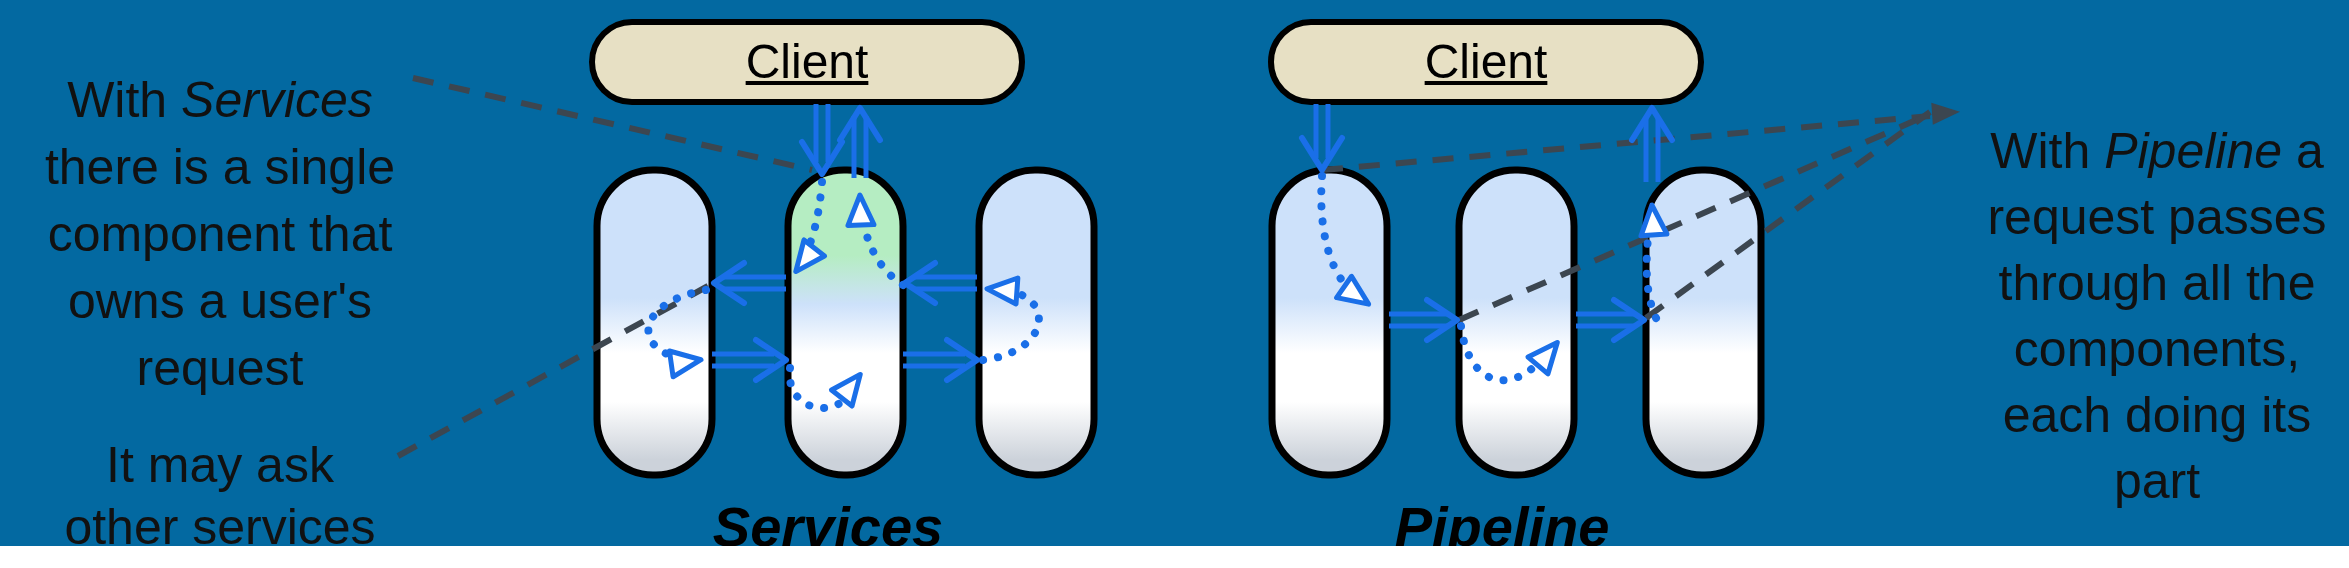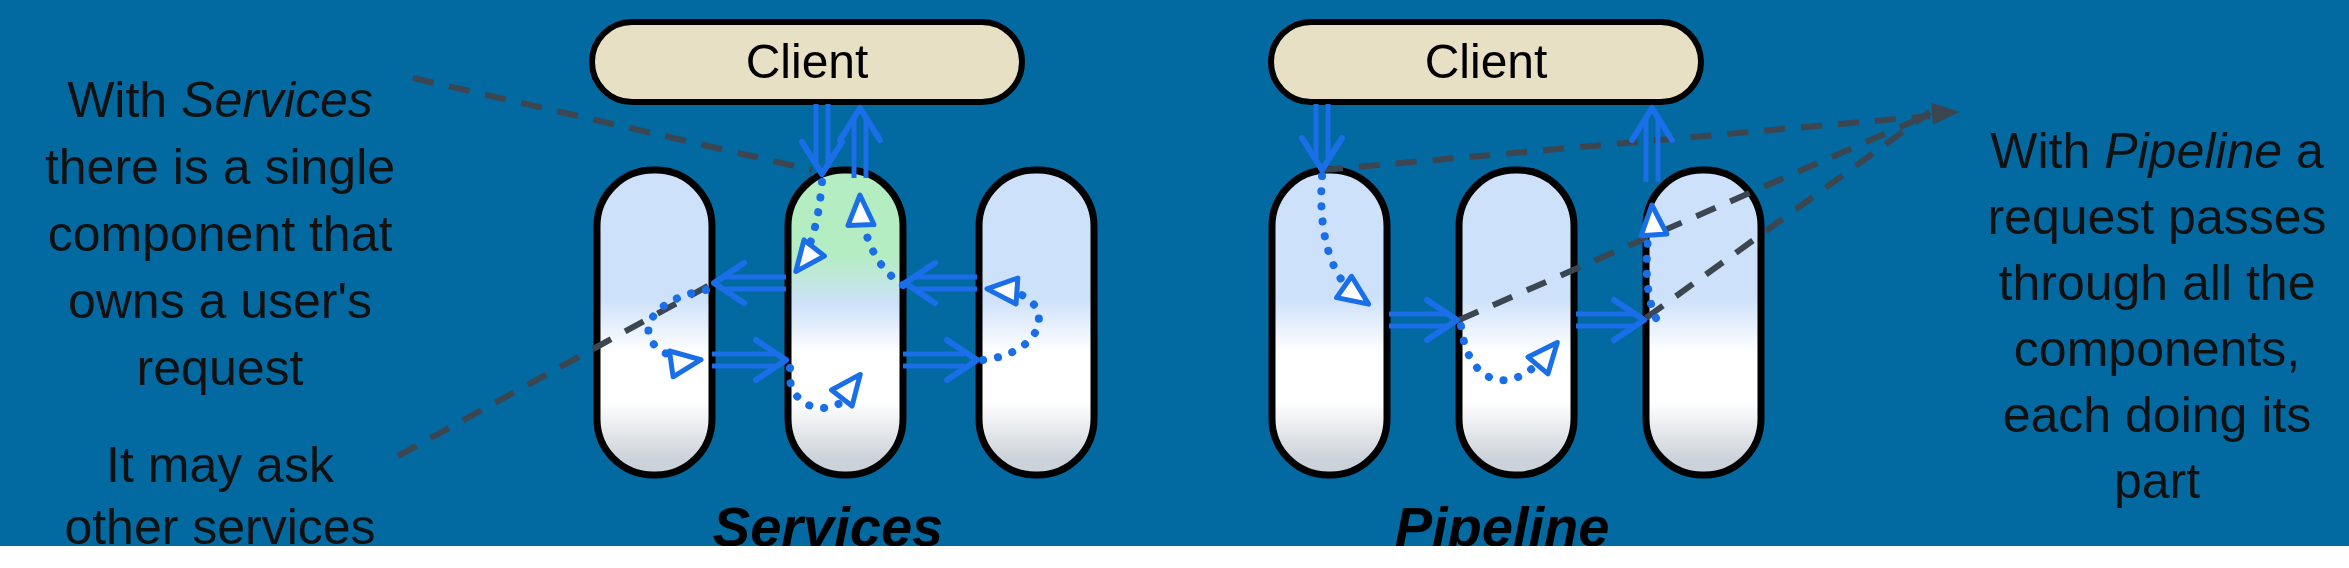--- a/index.html
+++ b/index.html
@@ -5,21 +5,21 @@
   html,body{margin:0;padding:0;background:#ffffff;}
   #canvas{position:relative;width:2349px;height:546px;background:#0369a1;overflow:hidden;
           font-family:"Liberation Sans", sans-serif;color:#000;}
   #fig{position:absolute;left:0;top:0;}
 
   .ann{position:absolute;text-align:center;white-space:pre-line;line-height:67px;
        font-size:50px;color:#111;}
   .ann i{font-style:italic;}
 
   .clientlabel{position:absolute;font-size:48px;line-height:48px;transform:translateX(-50%);
-       text-align:center;}
+       text-align:center;text-decoration:underline;}
   .caption{position:absolute;font-size:56px;font-weight:700;font-style:italic;
        transform:translateX(-50%);text-align:center;}
 
   
   .pill{stroke:#000;stroke-width:7;}
   .clientbox{stroke:#000;stroke-width:6;}
   .shaft{stroke:var(--blue);stroke-width:5;fill:none;}
   .head{stroke:var(--blue);stroke-width:6;fill:none;stroke-linejoin:round;stroke-linecap:round;}
   .dotted{stroke:var(--blue);stroke-width:8;fill:none;stroke-linecap:round;stroke-dasharray:0.1 15;}
   .tri{stroke:var(--blue);stroke-width:5;fill:#ffffff;stroke-linejoin:round;}

